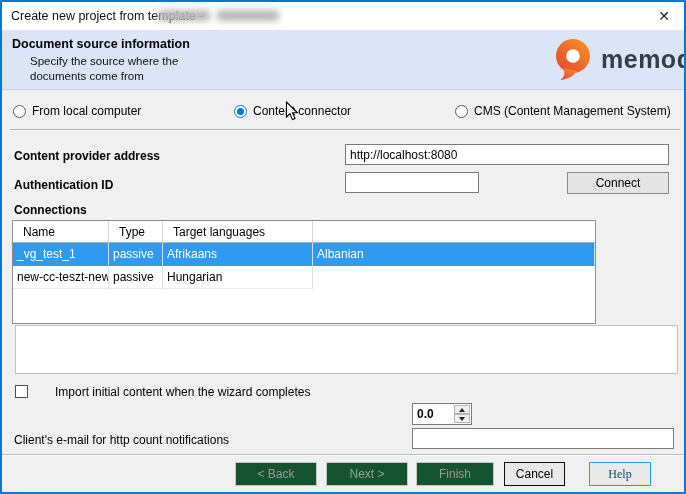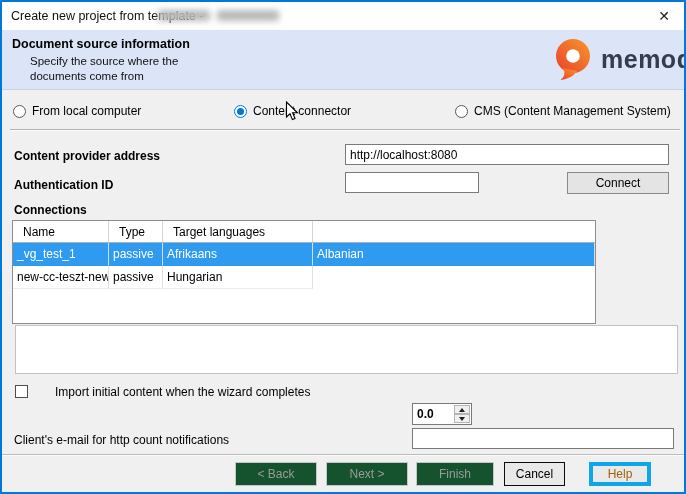--- a/index.html
+++ b/index.html
@@ -45,21 +45,21 @@
   .lbl { position:absolute; white-space:nowrap; }
 
   .textbox { position:absolute; background:#fff; border:1px solid #7a7a7a; font-family:inherit;
              font-size:12px; padding:1px 4px; outline:none; }
 
   .btn { position:absolute; height:24px; font-family:inherit; font-size:12px; text-align:center; }
   .btn-connect { left:565px; top:170px; width:102px; height:22px; background:#e4e4e4;
                  border:1px solid #8a8a8a; color:#000; }
   .btn-disabled { background:#14532d; border:1px solid #c6c6c6; color:#9b9b9b; }
   .btn-cancel { background:#e9e9e9; border:1px solid #0c0c0c; color:#000; }
-  .btn-help { background:#e9e9e9; border:4px solid #0ea5e9; color:#a16207; }
+  .btn-help { background:#e9e9e9; border:1px solid #0ea5e9; color:#0c4a6e;font-family:Liberation Serif, serif; }
 
   
   .table { position:absolute; left:10px; top:218px; width:584px; height:104px; background:#fff;
            border:1px solid #898c95; overflow:hidden; }
   .t-head { display:grid; grid-template-columns:96px 54px 150px 1fr; height:22px;
             border-bottom:1px solid #aeb2b8; background:#fff; }
   .t-head > div { padding:4px 4px 0 10px; border-right:1px solid #d5d5d5; white-space:nowrap;
             overflow:hidden; }
   .t-row { display:grid; grid-template-columns:96px 54px 150px 1fr; height:23px; }
   .t-row > div { padding:4px 4px 0 4px; border-right:1px solid #dfdfdf;

